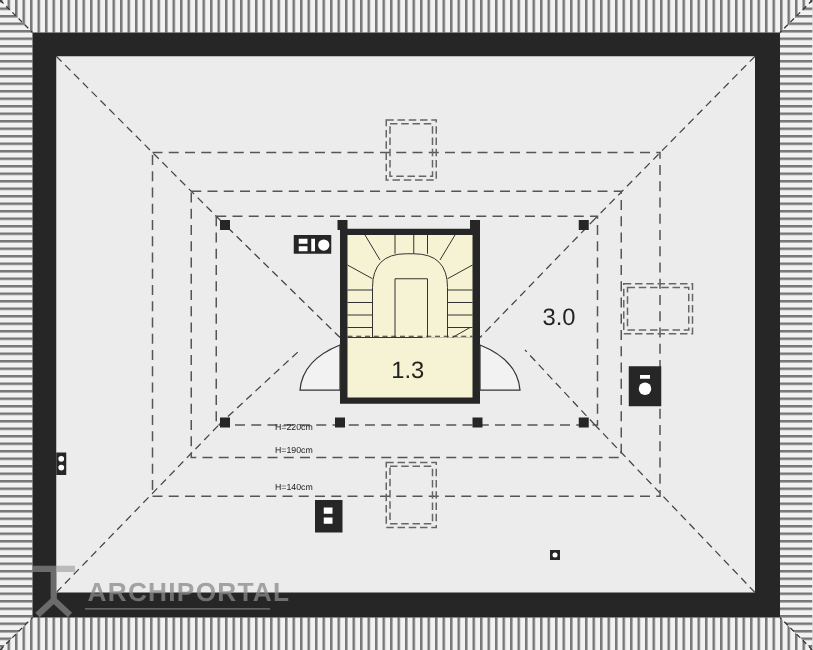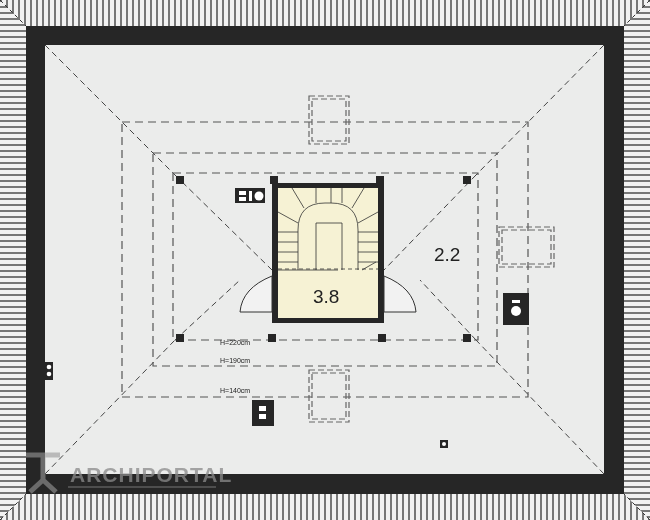--- a/index.html
+++ b/index.html
@@ -143,18 +143,18 @@
     <rect x="440" y="440" width="8" height="8" fill="#262626"></rect>
     <circle cx="444" cy="444" r="2" fill="#fff"></circle>
   </g>
 
   <line x1="68" y1="487" x2="216" y2="487" stroke="#999" stroke-width="1" opacity=".7"></line>
   <g stroke="#999" stroke-width="5" fill="none" opacity=".6">
     <path d="M26,455 H60 M43,455 V480 M43,480 L30,492 M43,480 L56,492"></path>
   </g>
 </svg>
 
-<div class="lbl room" style="left:313px;top:286px;">3.8</div>
-<div class="lbl room" style="left:434px;top:244px;">2.2</div>
+<div class="lbl room" style="left:313px;top:286px;">1.3</div>
+<div class="lbl room" style="left:434px;top:244px;">3.0</div>
 <div class="lbl hgt" style="left:220px;top:339px;">H=220cm</div>
 <div class="lbl hgt" style="left:220px;top:357px;">H=190cm</div>
 <div class="lbl hgt" style="left:220px;top:387px;">H=140cm</div>
 <div class="wm">ARCHIPORTAL</div>
 
 </body></html>

